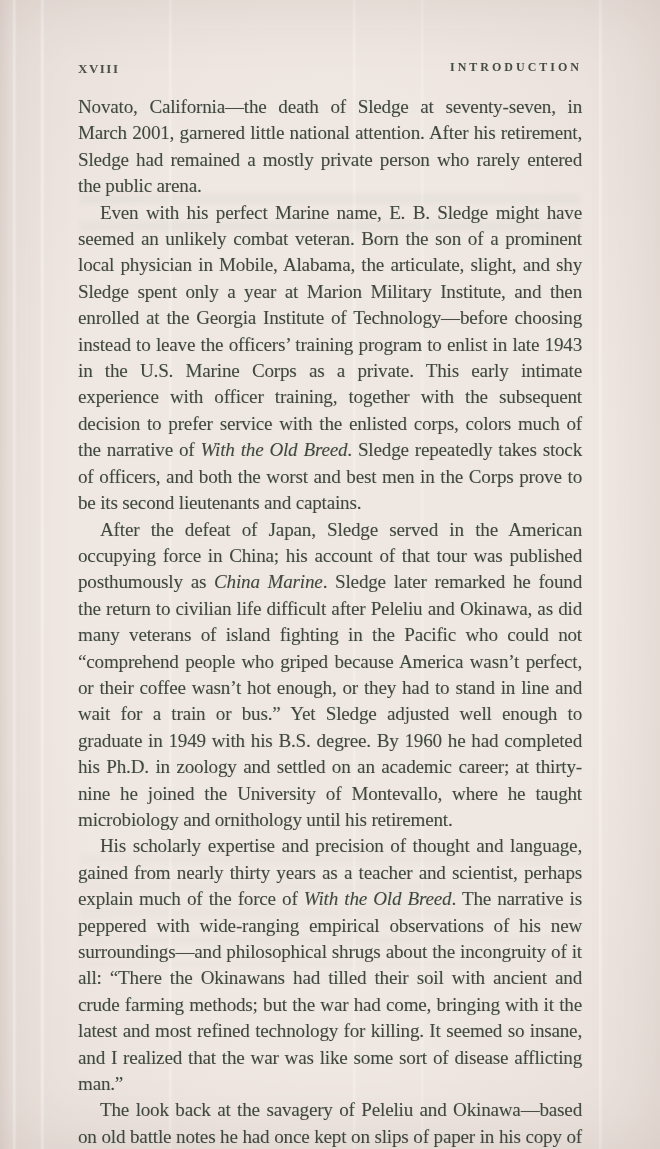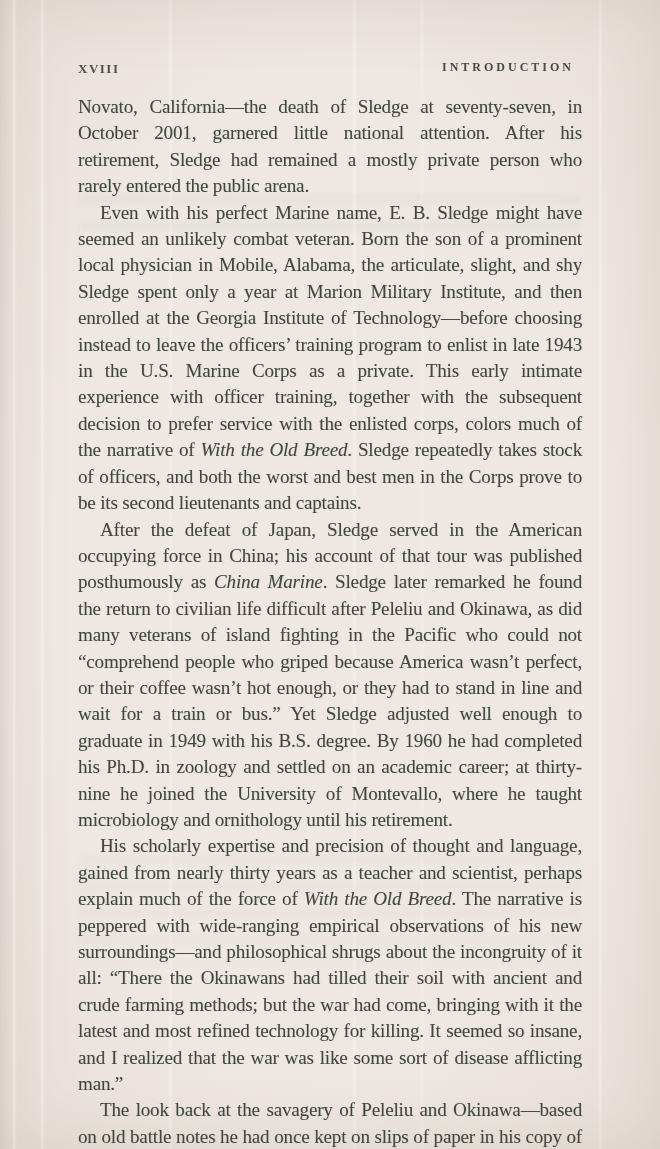--- a/index.html
+++ b/index.html
@@ -45,21 +45,21 @@
       transparent 19px, transparent 27px);
     filter: blur(2.5px);
   }
   .ghost-band.g1 { top: 186px; height: 58px; }
   .ghost-band.g2 { top: 846px; height: 120px; opacity: 0.7; }
 
   .running-header {
     position: absolute;
     top: 60px;
     left: 78px;
-    right: 86px;
+    right: 78px;
     height: 18px;
     color: var(--ink);
   }
   .folio {
     position: absolute;
     left: 0;
     top: 1px;
     font-size: 13px;
     font-weight: 700;
     letter-spacing: 1.5px;
@@ -103,20 +103,20 @@
 
   <div class="ghost-band g1"></div>
   <div class="ghost-band g2"></div>
 
   <header class="running-header">
     <span class="folio">XVIII</span>
     <span class="running-head">INTRODUCTION</span>
   </header>
 
   <main class="body-text">
-      <p class=""><span>Novato, California—the death of Sledge at seventy-seven, in October 2001, garnered little national attention. After his retirement, Sledge had remained a mostly private person who rarely entered the public arena.</span></p>
+      <p class=""><span>Novato, California—the death of Sledge at seventy-seven, in March 2001, garnered little national attention. After his retirement, Sledge had remained a mostly private person who rarely entered the public arena.</span></p>
       <p class="indent"><span>Even with his perfect Marine name, E. B. Sledge might have seemed an unlikely combat veteran. Born the son of a prominent local physician in Mobile, Alabama, the articulate, slight, and shy Sledge spent only a year at Marion Military Institute, and then enrolled at the Georgia Institute of Technology—before choosing instead to leave the officers’ training program to enlist in late 1943 in the U.S. Marine Corps as a private. This early intimate experience with officer training, together with the subsequent decision to prefer service with the enlisted corps, colors much of the narrative of </span><em>With the Old Breed</em><span>. Sledge repeatedly takes stock of officers, and both the worst and best men in the Corps prove to be its second lieutenants and captains.</span></p>
       <p class="indent"><span>After the defeat of Japan, Sledge served in the American occupying force in China; his account of that tour was published posthumously as </span><em>China Marine</em><span>. Sledge later remarked he found the return to civilian life difficult after Peleliu and Okinawa, as did many veterans of island fighting in the Pacific who could not “comprehend people who griped because America wasn’t perfect, or their coffee wasn’t hot enough, or they had to stand in line and wait for a train or bus.” Yet Sledge adjusted well enough to graduate in 1949 with his B.S. degree. By 1960 he had completed his Ph.D. in zoology and settled on an academic career; at thirty-nine he joined the University of Montevallo, where he taught microbiology and ornithology until his retirement.</span></p>
       <p class="indent"><span>His scholarly expertise and precision of thought and language, gained from nearly thirty years as a teacher and scientist, perhaps explain much of the force of </span><em>With the Old Breed</em><span>. The narrative is peppered with wide-ranging empirical observations of his new surroundings—and philosophical shrugs about the incongruity of it all: “There the Okinawans had tilled their soil with ancient and crude farming methods; but the war had come, bringing with it the latest and most refined technology for killing. It seemed so insane, and I realized that the war was like some sort of disease afflicting man.”</span></p>
       <p class="indent"><span>The look back at the savagery of Peleliu and Okinawa—based on old battle notes he had once kept on slips of paper in his copy of the New Testament—is presented with the care of a clinician. Sledge’s</span></p>
     </main>
 
 </div>
 
 </body></html>

